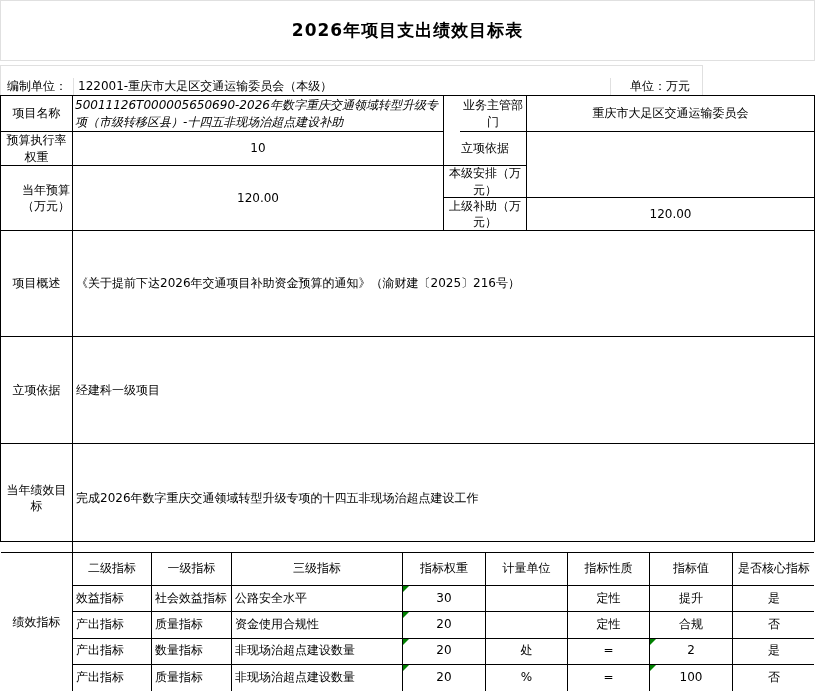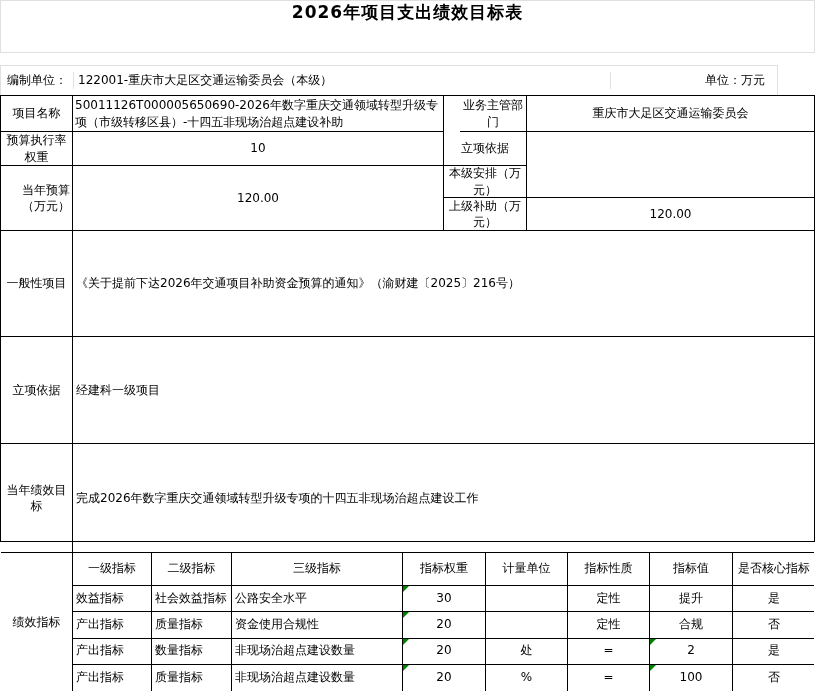--- a/index.html
+++ b/index.html
@@ -8,30 +8,30 @@
     font-family: "DejaVu Sans", "Liberation Sans", sans-serif;
     color:#000;
     width:815px; height:697px;
     position:relative;
     font-size:12px;
   }
   .page { position:absolute; left:0; top:0; width:815px; height:697px; background:#fff; }
 
   
   .title-box {
-    position:absolute; left:0; top:0; width:815px; height:53px;
+    position:absolute; left:0; top:0; width:815px; height:61px;
     border:1px solid #e0e0e0;
-    display:flex; align-items:flex-start; justify-content:center;
+    display:flex; align-items:center; justify-content:center;
   }
   .title-text { font-size:17px; font-weight:bold; letter-spacing:1px; }
 
   .prep-row {
-    position:absolute; left:0; top:65px; width:778px; height:30px;
+    position:absolute; left:0; top:65px; width:703px; height:30px;
     border:1px solid #e0e0e0; border-bottom:none;
-    display:flex; align-items:center;
+    display:flex; align-items:flex-end;
   }
   .prep-label {
     width:73px; border-right:1px solid #e0e0e0;
     display:flex; align-items:center; justify-content:center;
   }
   .prep-value {
     width:537px; border-right:1px solid #e0e0e0;
     display:flex; align-items:center; padding-left:4px;
   }
   .prep-unit {
@@ -51,21 +51,21 @@
     display:flex; align-items:center; justify-content:center;
     text-align:center; overflow:hidden;
     line-height:1.35;
   }
   .cell.left { justify-content:flex-start; text-align:left; padding:1px 3px; }
   .cell.wrap { word-break:break-all; padding:1px 2px; }
   .no-r { border-right:none; }
   .no-b { border-bottom:none; }
 
   
-  .r1c1{grid-row:1;grid-column:1;} .r1c2{grid-row:1;grid-column:2;}
+  .r1c1{grid-row:1;grid-column:1;} .r1c2{grid-row:1;grid-column:2;font-style:italic;}
   .r1c3{grid-row:1;grid-column:3;margin-left:16px;} .r1c4{grid-row:1;grid-column:4;}
   .r2c1{grid-row:2;grid-column:1;} .r2c2{grid-row:2;grid-column:2;}
   .r2c3{grid-row:2;grid-column:3;} .r2c4{grid-row:2;grid-column:4;}
   .r3c1{grid-row:3/5;grid-column:1;text-align:right;} .r3c2{grid-row:3/5;grid-column:2;}
   .r3ac3{grid-row:3;grid-column:3;} .r3ac4{grid-row:3;grid-column:4;}
   .r3bc3{grid-row:4;grid-column:3;} .r3bc4{grid-row:4;grid-column:4;}
   .r4c1{grid-row:5;grid-column:1;} .r4c2{grid-row:5;grid-column:2/5;}
   .r5c1{grid-row:6;grid-column:1;} .r5c2{grid-row:6;grid-column:2/5;}
   .r6c1{grid-row:7;grid-column:1;} .r6c2{grid-row:7;grid-column:2/5;}
   .r7c1{grid-row:8;grid-column:1;} .r7c2{grid-row:8;grid-column:2/5; padding:0; display:block;}
@@ -113,36 +113,36 @@
     <div class="cell r2c2">10</div>
     <div class="cell wrap r2c3">立项依据</div>
 
     <div class="cell wrap r3c1">当年预算（万元）</div>
     <div class="cell r3c2">120.00</div>
     <div class="cell wrap r3ac3">本级安排（万元）</div>
     <div class="cell no-r r3ac4"></div>
     <div class="cell wrap r3bc3">上级补助（万元）</div>
     <div class="cell no-r r3bc4">120.00</div>
 
-    <div class="cell wrap r4c1">一般性项目</div>
+    <div class="cell wrap r4c1">项目概述</div>
     <div class="cell left no-r r4c2">《关于提前下达2026年交通项目补助资金预算的通知》（渝财建〔2025〕216号）</div>
 
     <div class="cell wrap r5c1">立项依据</div>
     <div class="cell left no-r r5c2">经建科一级项目</div>
 
     <div class="cell wrap r6c1">当年绩效目标</div>
     <div class="cell left no-r r6c2">完成2026年数字重庆交通领域转型升级专项的十四五非现场治超点建设工作</div>
 
     <div class="cell wrap no-b r7c1">绩效指标</div>
     <div class="cell no-r no-b r7c2">
       <div class="ind-table">
 
         <div class="ind-row">
+          <div class="ind-cell hdr">二级指标</div>
           <div class="ind-cell hdr">一级指标</div>
-          <div class="ind-cell hdr">二级指标</div>
           <div class="ind-cell hdr">三级指标</div>
           <div class="ind-cell hdr">指标权重</div>
           <div class="ind-cell hdr">计量单位</div>
           <div class="ind-cell hdr">指标性质</div>
           <div class="ind-cell hdr">指标值</div>
           <div class="ind-cell hdr">是否核心指标</div>
         </div>
 
         <div class="ind-row">
           <div class="ind-cell left">效益指标</div>

